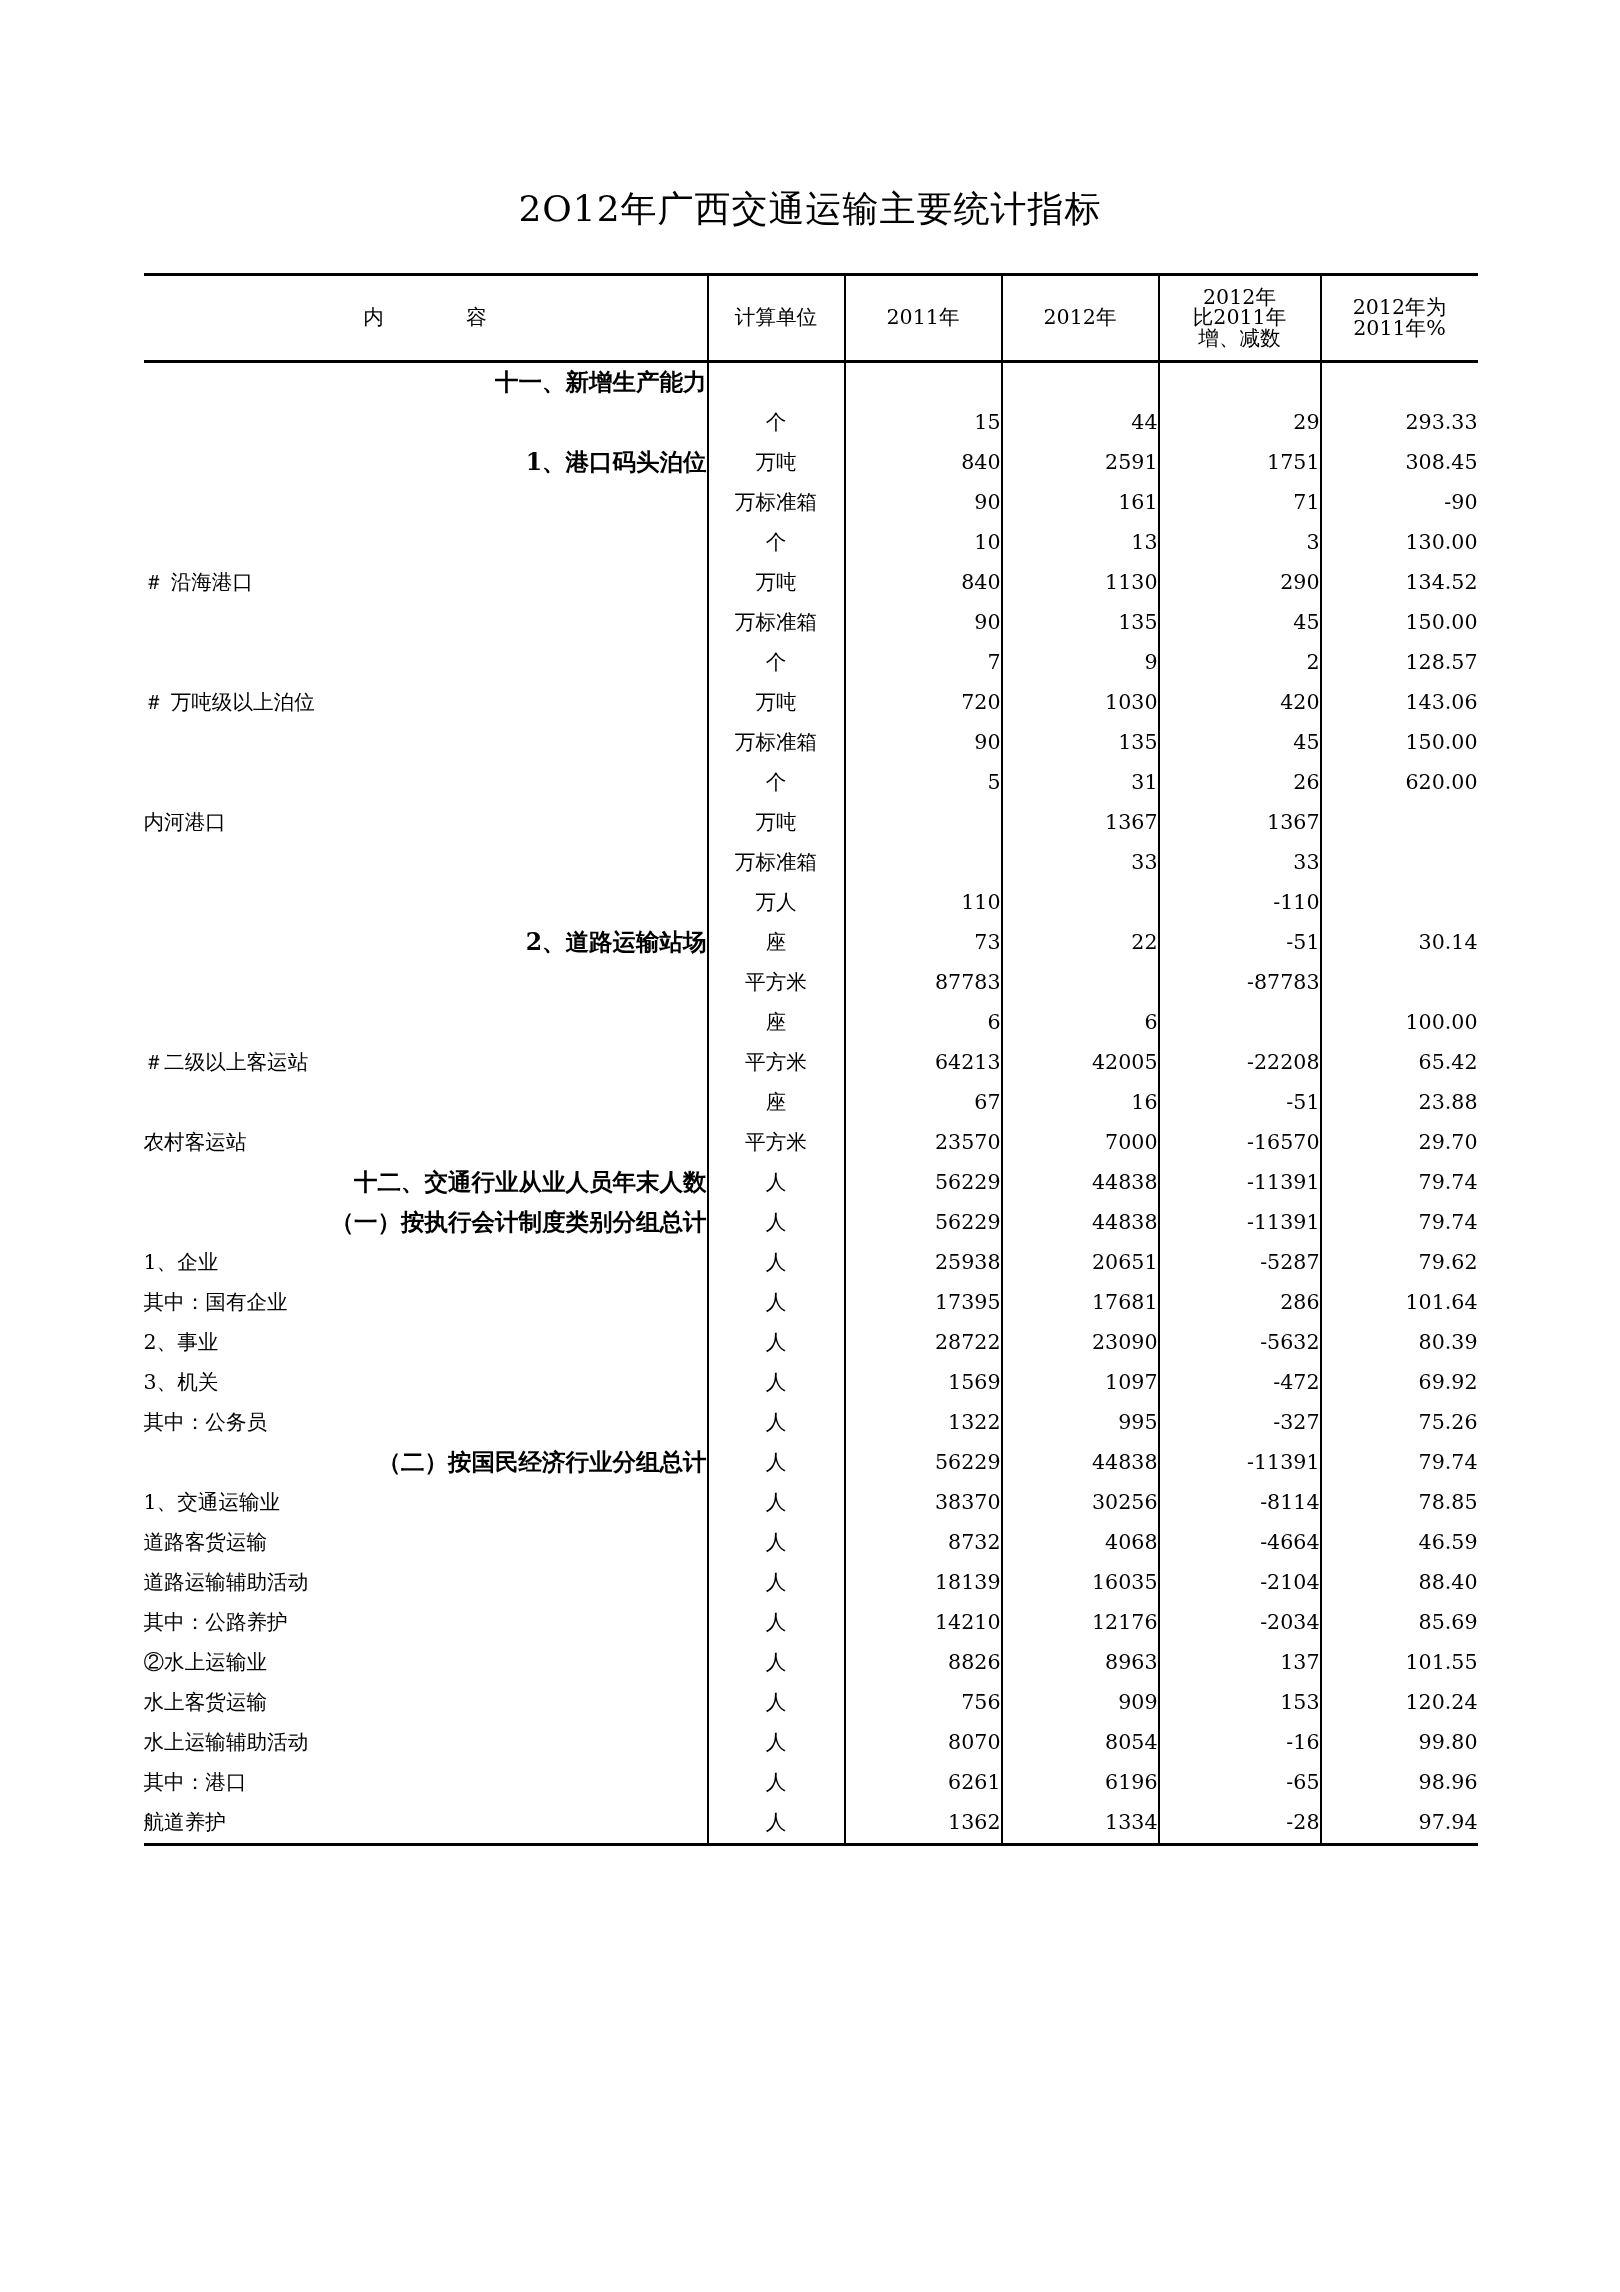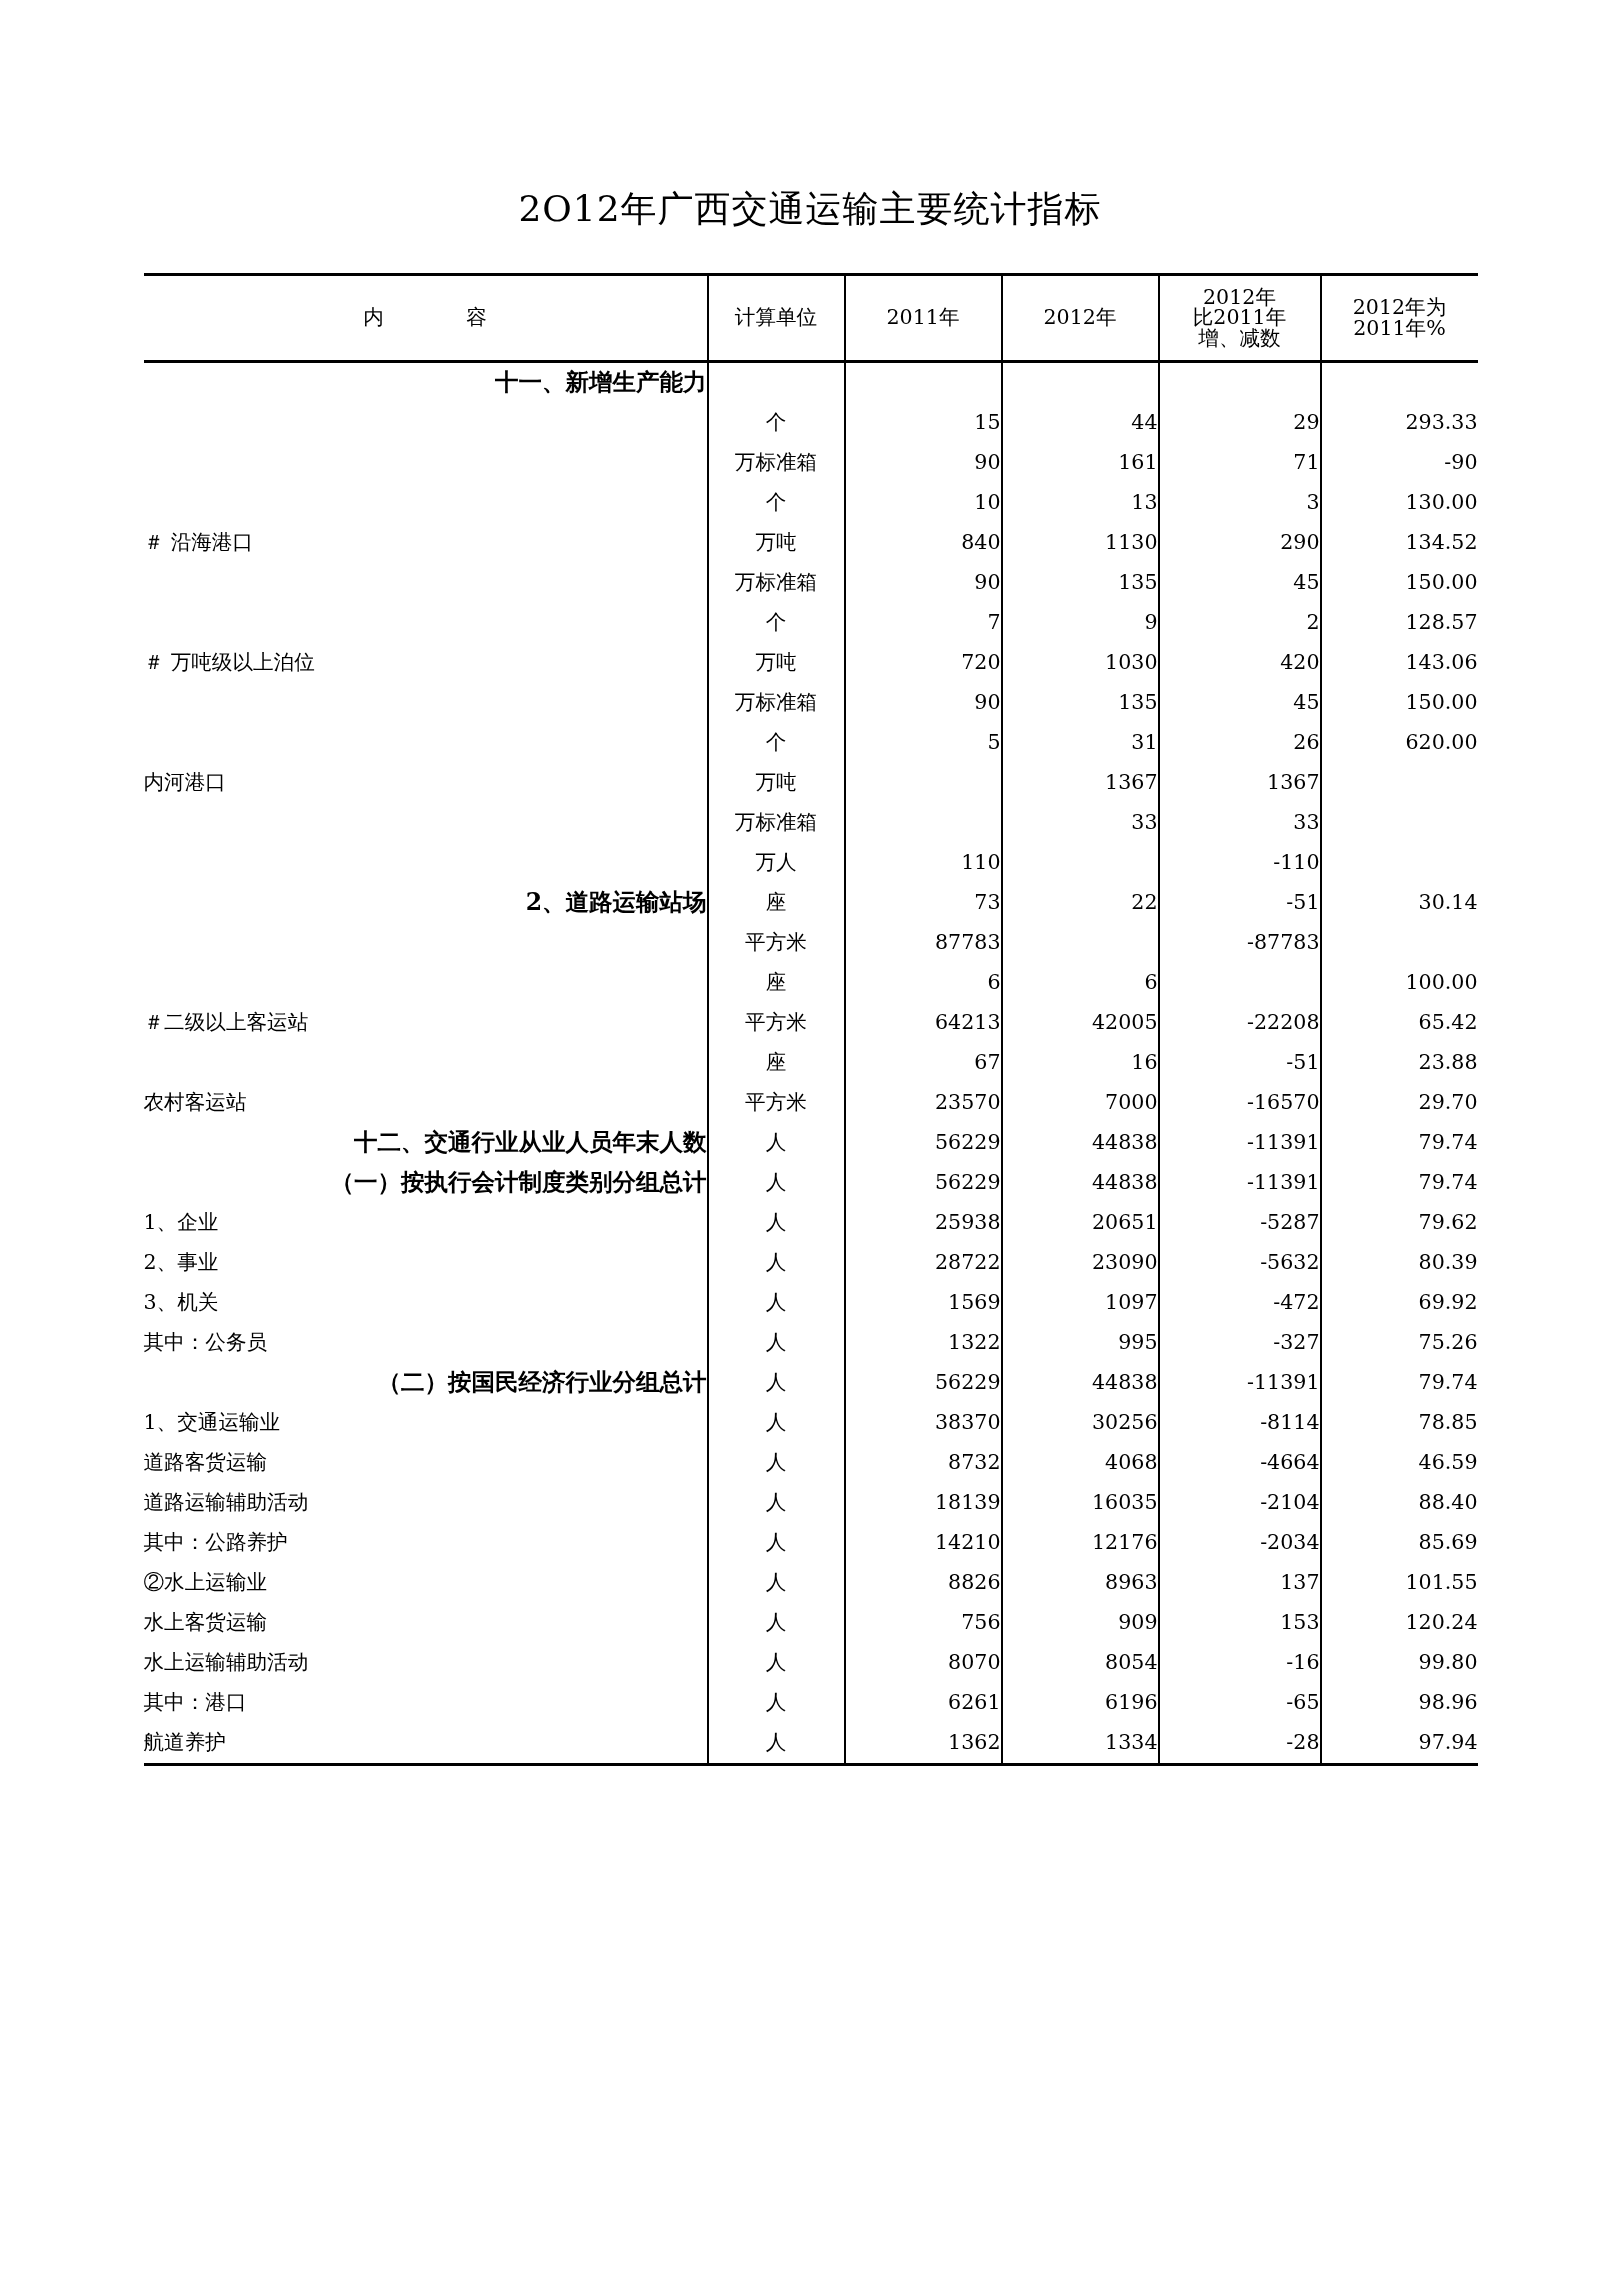--- a/index.html
+++ b/index.html
@@ -154,20 +154,28 @@
           </tr>
           <tr>
             <td class="label ind0"></td>
             <td class="unit vl">个</td>
             <td class="num vl">15</td>
             <td class="num vl">44</td>
             <td class="num vl">29</td>
             <td class="num vl">293.33</td>
           </tr>
           <tr>
+            <td class="label ind1 bold">1、港口码头泊位</td>
+            <td class="unit vl">万吨</td>
+            <td class="num vl">840</td>
+            <td class="num vl">2591</td>
+            <td class="num vl">1751</td>
+            <td class="num vl">308.45</td>
+          </tr>
+          <tr>
             <td class="label ind0"></td>
             <td class="unit vl">万标准箱</td>
             <td class="num vl">90</td>
             <td class="num vl">161</td>
             <td class="num vl">71</td>
             <td class="num vl">-90</td>
           </tr>
           <tr>
             <td class="label ind0"></td>
             <td class="unit vl">个</td>
@@ -314,20 +322,28 @@
           </tr>
           <tr>
             <td class="label ind2">1、企业</td>
             <td class="unit vl">人</td>
             <td class="num vl">25938</td>
             <td class="num vl">20651</td>
             <td class="num vl">-5287</td>
             <td class="num vl">79.62</td>
           </tr>
           <tr>
+            <td class="label ind3">其中：国有企业</td>
+            <td class="unit vl">人</td>
+            <td class="num vl">17395</td>
+            <td class="num vl">17681</td>
+            <td class="num vl">286</td>
+            <td class="num vl">101.64</td>
+          </tr>
+          <tr>
             <td class="label ind2">2、事业</td>
             <td class="unit vl">人</td>
             <td class="num vl">28722</td>
             <td class="num vl">23090</td>
             <td class="num vl">-5632</td>
             <td class="num vl">80.39</td>
           </tr>
           <tr>
             <td class="label ind2">3、机关</td>
             <td class="unit vl">人</td>

